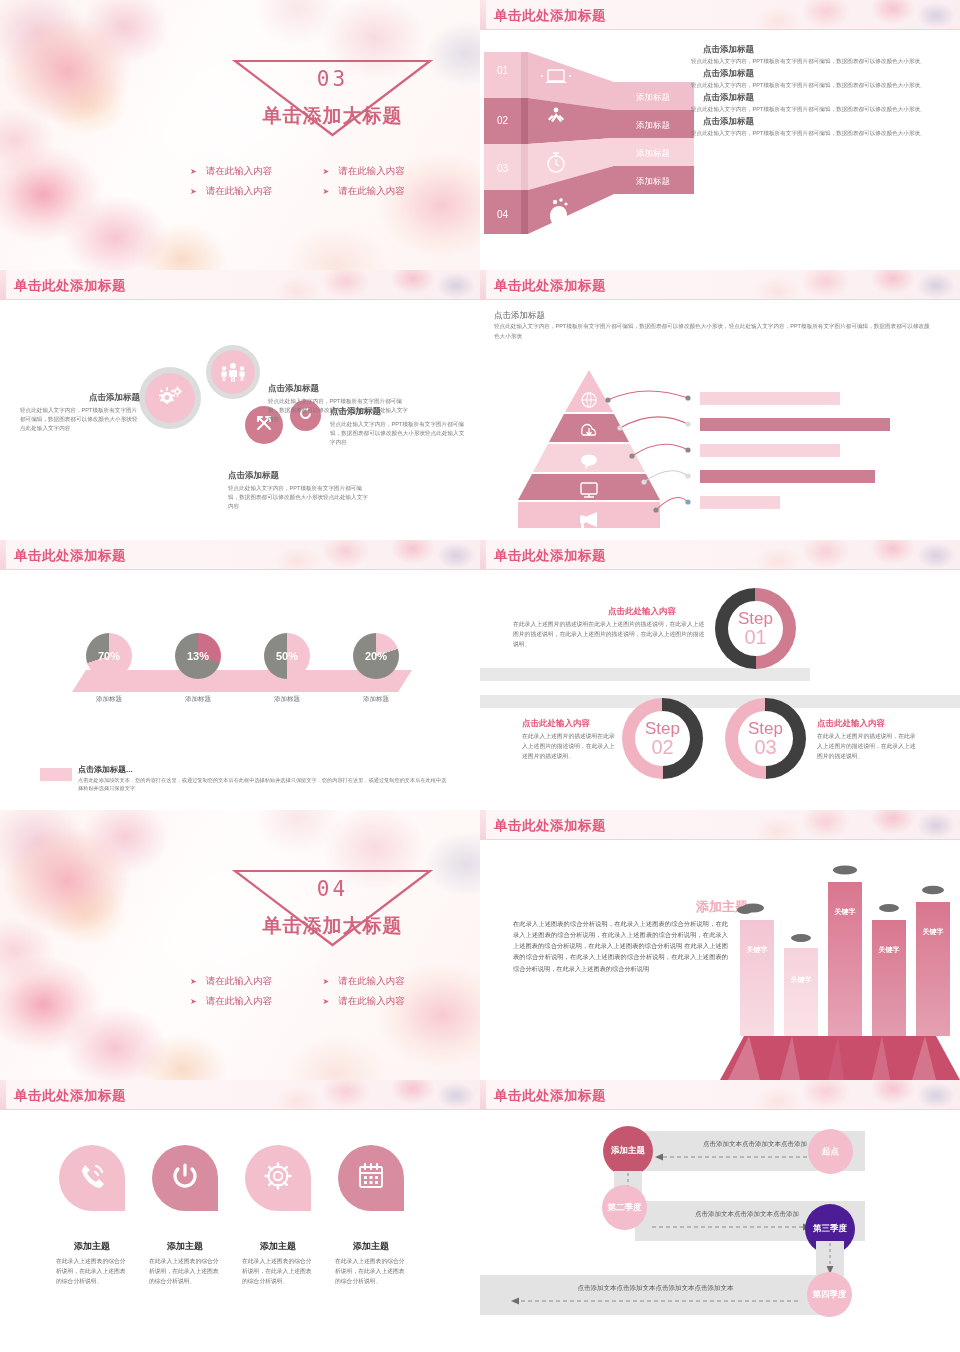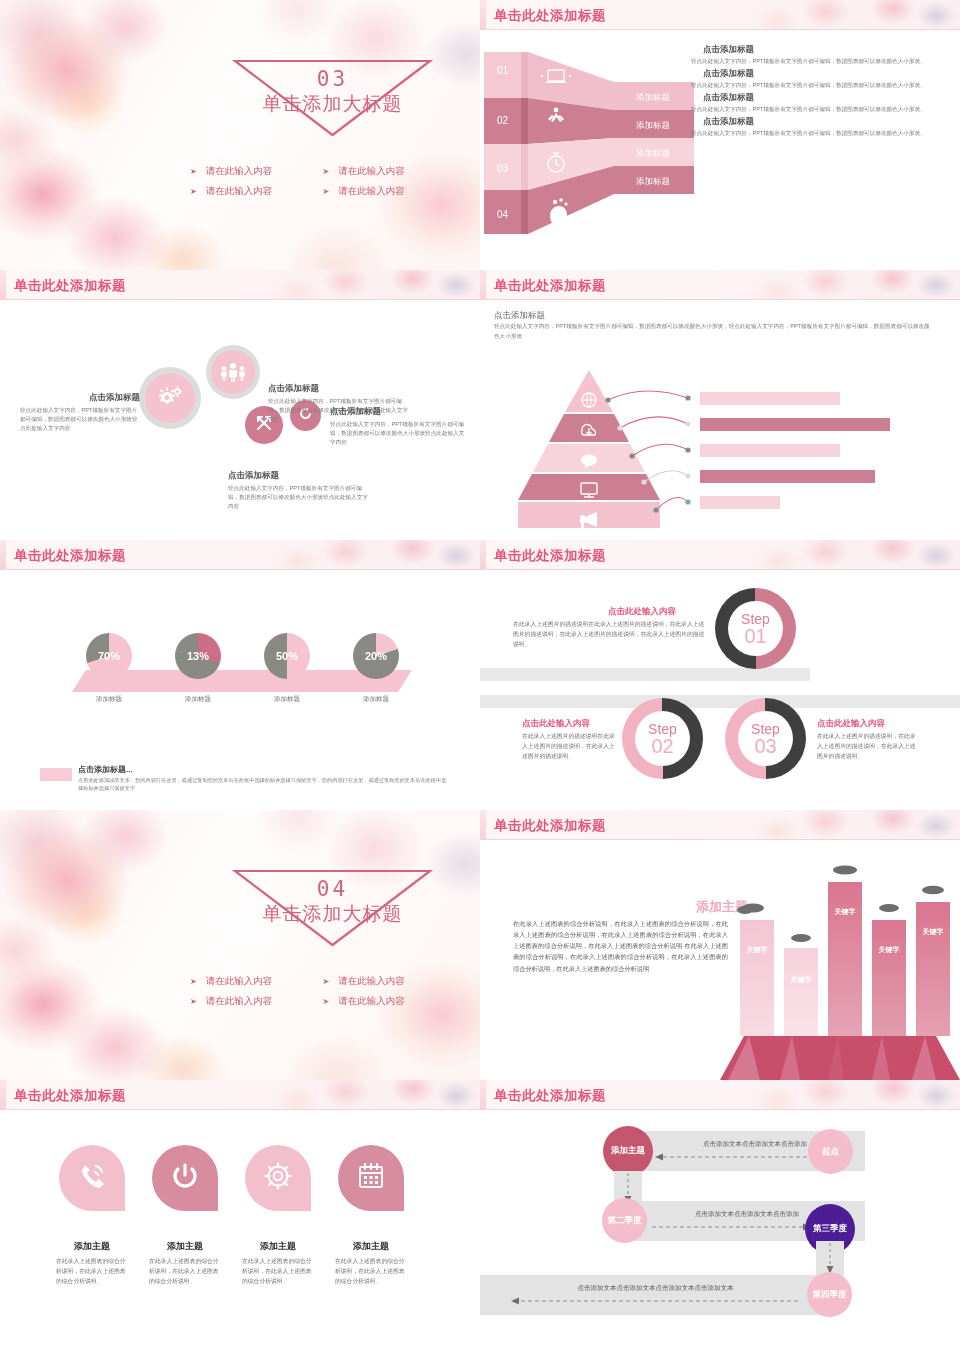--- a/index.html
+++ b/index.html
@@ -30,22 +30,22 @@
   }
   .floral::after{ content:""; position:absolute; inset:0;
     background:radial-gradient(ellipse 150px 110px at 50% 45%, rgba(255,255,255,.74) 0%, rgba(255,255,255,0) 70%); }
 
   
   .cover-center { position:absolute; left:225px; top:55px; width:215px; text-align:center; z-index:3; }
   .tri-wrap { position:relative; width:215px; height:86px; margin:0 auto; }
   .tri-wrap svg { position:absolute; left:0; top:0; }
   .cover-num { position:absolute; left:0; top:12px; width:100%; text-align:center;
     font-size:21px; color:#d3647e; letter-spacing:3px; font-family:"DejaVu Sans Mono",monospace; }
-  .cover-title { position:absolute; left:0; top:36px; width:100%; text-align:center;
-    font-size:19px; font-weight:normal; color:#d3647e; letter-spacing:1px; }
+  .cover-title { position:absolute; left:0; top:48px; width:100%; text-align:center;
+    font-size:19px; font-weight:bold; color:#d3647e; letter-spacing:1px; }
   .cover-bullets { position:absolute; left:190px; top:165px; width:265px; z-index:3;
     display:grid; grid-template-columns:1fr 1fr; row-gap:7px; }
   .cb { display:flex; align-items:center; font-size:9.5px; color:#c85a78; }
   .cb .arw { color:#d3647e; font-size:8px; margin-right:9px; }
 
   
   .hdr { position:absolute; left:0; top:0; width:480px; height:30px; overflow:hidden; }
   .hdr-bg { position:absolute; inset:0;
     background:
       radial-gradient(ellipse 34px 24px at 72% 38%, rgba(246,196,204,.72) 0%, rgba(255,255,255,0) 72%),
@@ -82,21 +82,21 @@
      align-items:center; justify-content:center; color:#fff; font-size:11px; font-weight:bold; }
   .pie-lbl { position:absolute; font-size:6.5px; color:#6f6f6f; text-align:center; width:70px; }
   .s5-legend-sw { position:absolute; left:40px; top:228px; width:32px; height:13px; background:#f7ccd6; }
   .s5-legend-h { position:absolute; left:78px; top:224px; font-size:8px; font-weight:bold; color:#444; }
   .s5-legend-p { position:absolute; left:78px; top:236px; width:370px; font-size:5.2px; color:#7c7c7c; line-height:1.6; }
 
   
   .stepring { position:absolute; border-radius:50%; }
   .stepring .inner { position:absolute; border-radius:50%; background:#fff; display:flex;
      flex-direction:column; align-items:center; justify-content:center; }
-  .st-word { font-size:14px; color:#e07e96; line-height:1; }
+  .st-word { font-size:17px; color:#e07e96; line-height:1; }
   .st-num { font-size:20px; color:#f0aebd; line-height:1; font-weight:300; }
   .s6h { position:absolute; font-size:8.5px; font-weight:bold; color:#e4577c; }
   .s6p { position:absolute; font-size:5.8px; color:#6f6f6f; line-height:1.7; }
   .s8h { position:absolute; right:212px; top:88px; font-size:13px; color:#f3a9ba; font-weight:bold; }
   .s8p { position:absolute; left:33px; top:108px; width:215px; font-size:6.2px; color:#555; line-height:1.8; text-align:justify; }
 
   
   .leaf { position:absolute; width:66px; height:66px; border-radius:50% 50% 0 50%;
           display:flex; align-items:center; justify-content:center; }
   .s9h { position:absolute; font-size:9px; font-weight:bold; color:#333; text-align:center; width:100px; }
@@ -630,21 +630,21 @@
       <path d="M4 0 L4 24" stroke="#8a8a84" stroke-width="1" stroke-dasharray="3 3"></path>
       <path d="M4 31 L0.6 23 L7.4 23 Z" fill="#6e6e6e"></path>
     </svg>
 
     <div class="fbar" style="left:155px;top:121px;width:230px;height:40px;"></div>
     <div class="ftxt" style="left:172px;top:130px;width:190px;">点击添加文本点击添加文本点击添加</div>
     <svg style="position:absolute;left:170px;top:143px;" width="164" height="8">
       <path d="M2 4 L154 4" stroke="#8a8a84" stroke-width="1" stroke-dasharray="4 3"></path>
       <path d="M161 4 L153 0.6 L153 7.4 Z" fill="#6e6e6e"></path>
     </svg>
-    <div class="fnode" style="left:122px;top:118px;width:45px;height:45px;background:#f3bdcb;">第二季度</div>
+    <div class="fnode" style="left:122px;top:105px;width:45px;height:45px;background:#f3bdcb;">第二季度</div>
     <div class="fnode" style="left:325px;top:124px;width:50px;height:50px;background:#4c1d95;">第三季度</div>
 
     <div class="fbar" style="left:336px;top:161px;width:28px;height:35px;"></div>
     <svg style="position:absolute;left:346px;top:163px;" width="8" height="32">
       <path d="M4 0 L4 24" stroke="#8a8a84" stroke-width="1" stroke-dasharray="3 3"></path>
       <path d="M4 31 L0.6 23 L7.4 23 Z" fill="#6e6e6e"></path>
     </svg>
 
     <div class="fbar" style="left:0px;top:195px;width:345px;height:40px;"></div>
     <div class="ftxt" style="left:38px;top:204px;width:275px;">点击添加文本点击添加文本点击添加文本点击添加文本</div>

